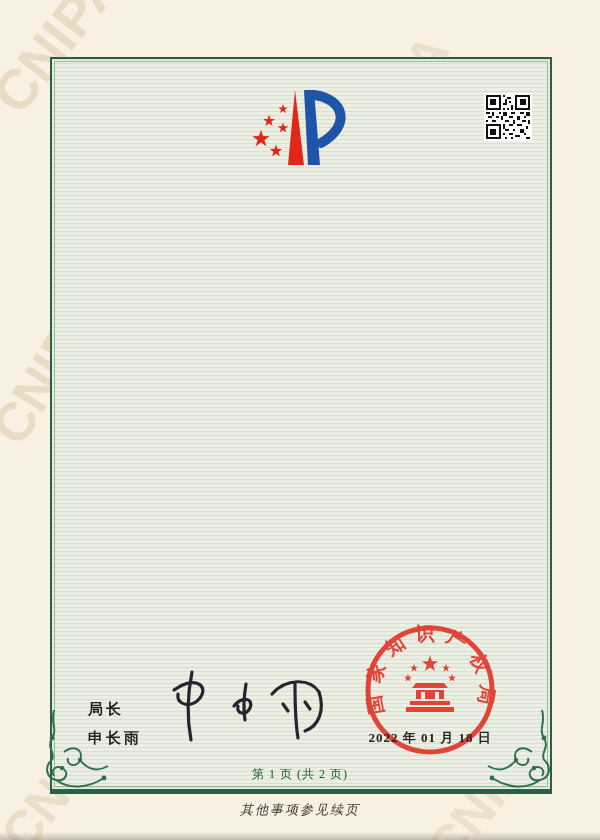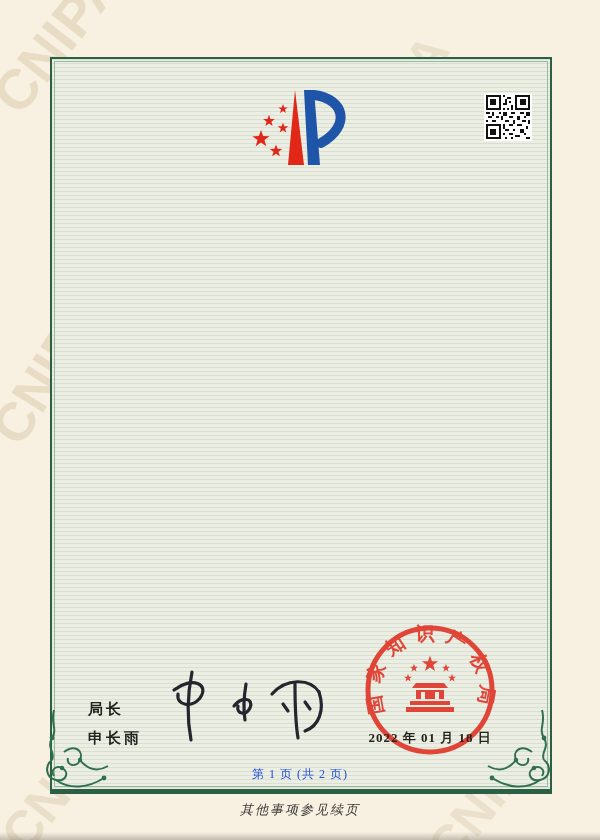--- a/index.html
+++ b/index.html
@@ -91,21 +91,21 @@
   .signature { position:absolute; left:158px; top:658px; z-index:4; }
 
   .seal { position:absolute; left:358px; top:618px; z-index:3; opacity:.92; }
   .seal-date {
     position:absolute; left:360px; top:729px; width:140px; text-align:center;
     font-size:13px; font-weight:700; letter-spacing:1px; color:#26231d; z-index:5;
   }
 
   .page-number {
     position:absolute; left:0; right:0; top:766px; text-align:center;
-    font-size:12px; letter-spacing:1px; color:#1d4ed8; z-index:4;
+    font-size:12px; letter-spacing:1px; color:#14532d; z-index:4;
   }
 
   .flourish { position:absolute; z-index:4; }
   .flourish-left  { left:40px;  top:708px; }
   .flourish-right { left:478px; top:708px; transform:scaleX(-1); }
 
   .continuation {
     position:absolute; left:0; right:0; top:801px; text-align:center;
     font-style:italic; font-size:13px; letter-spacing:2px; color:#3b3a36; z-index:2;
   }

